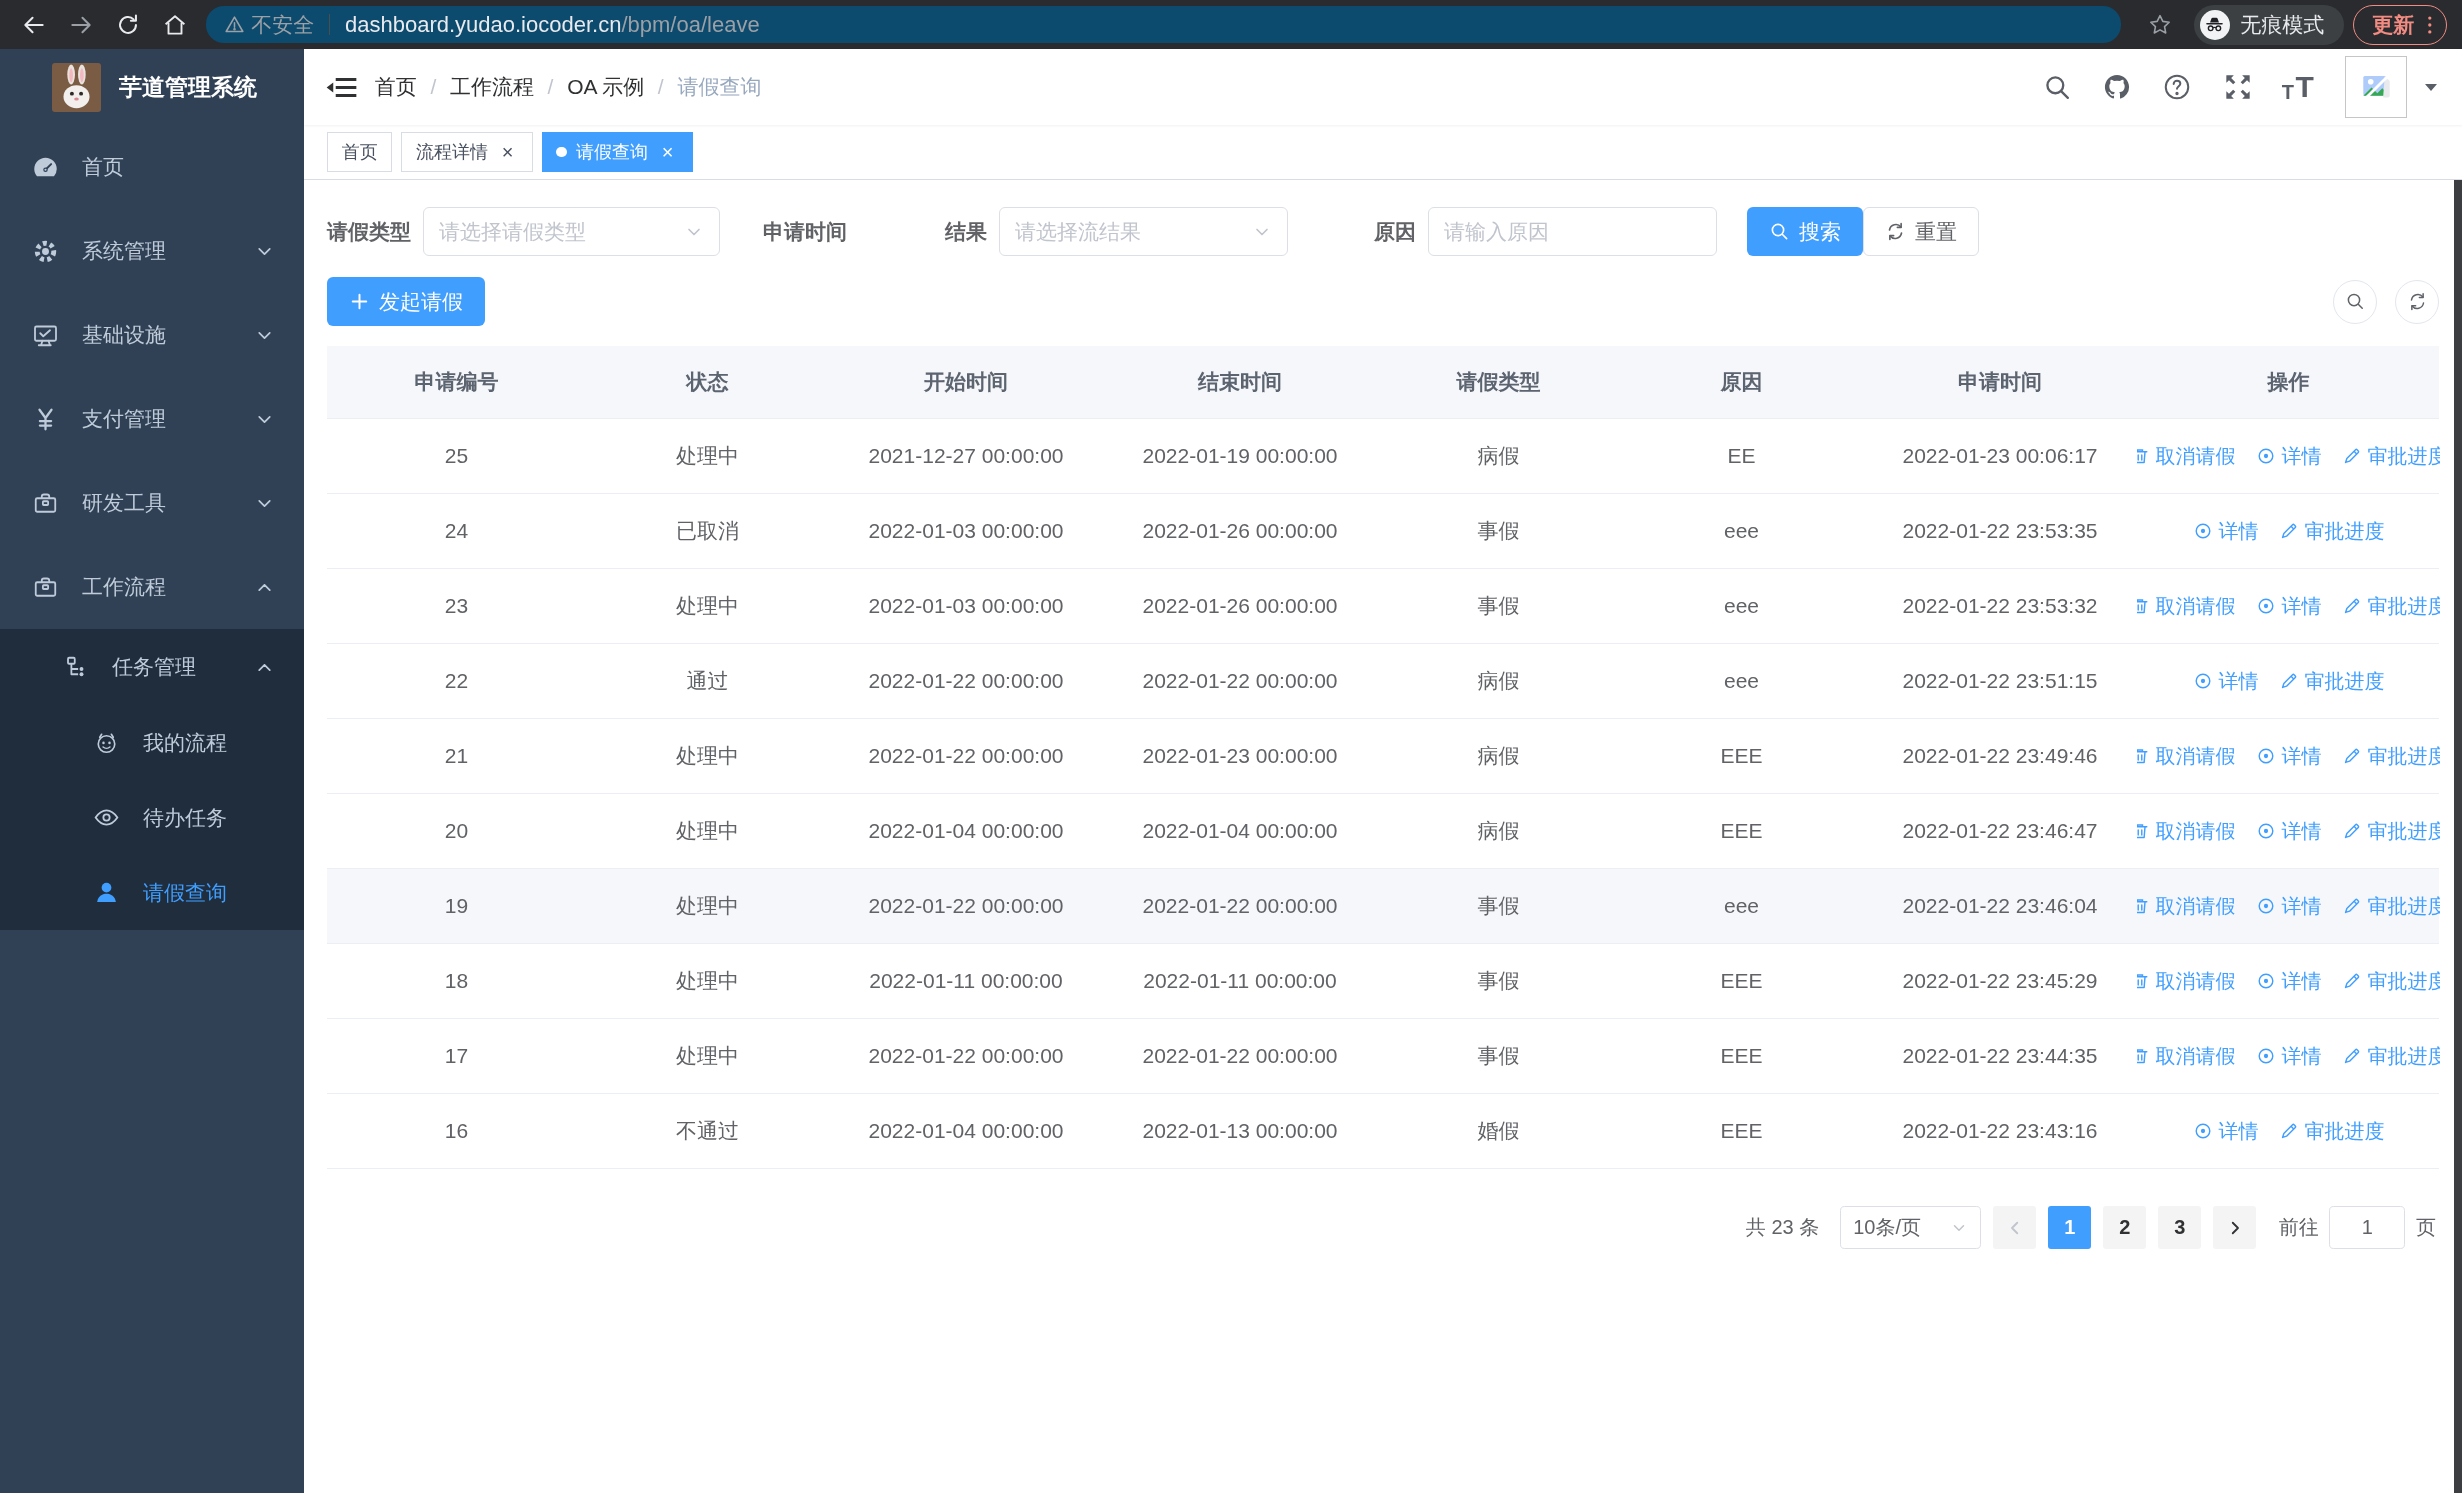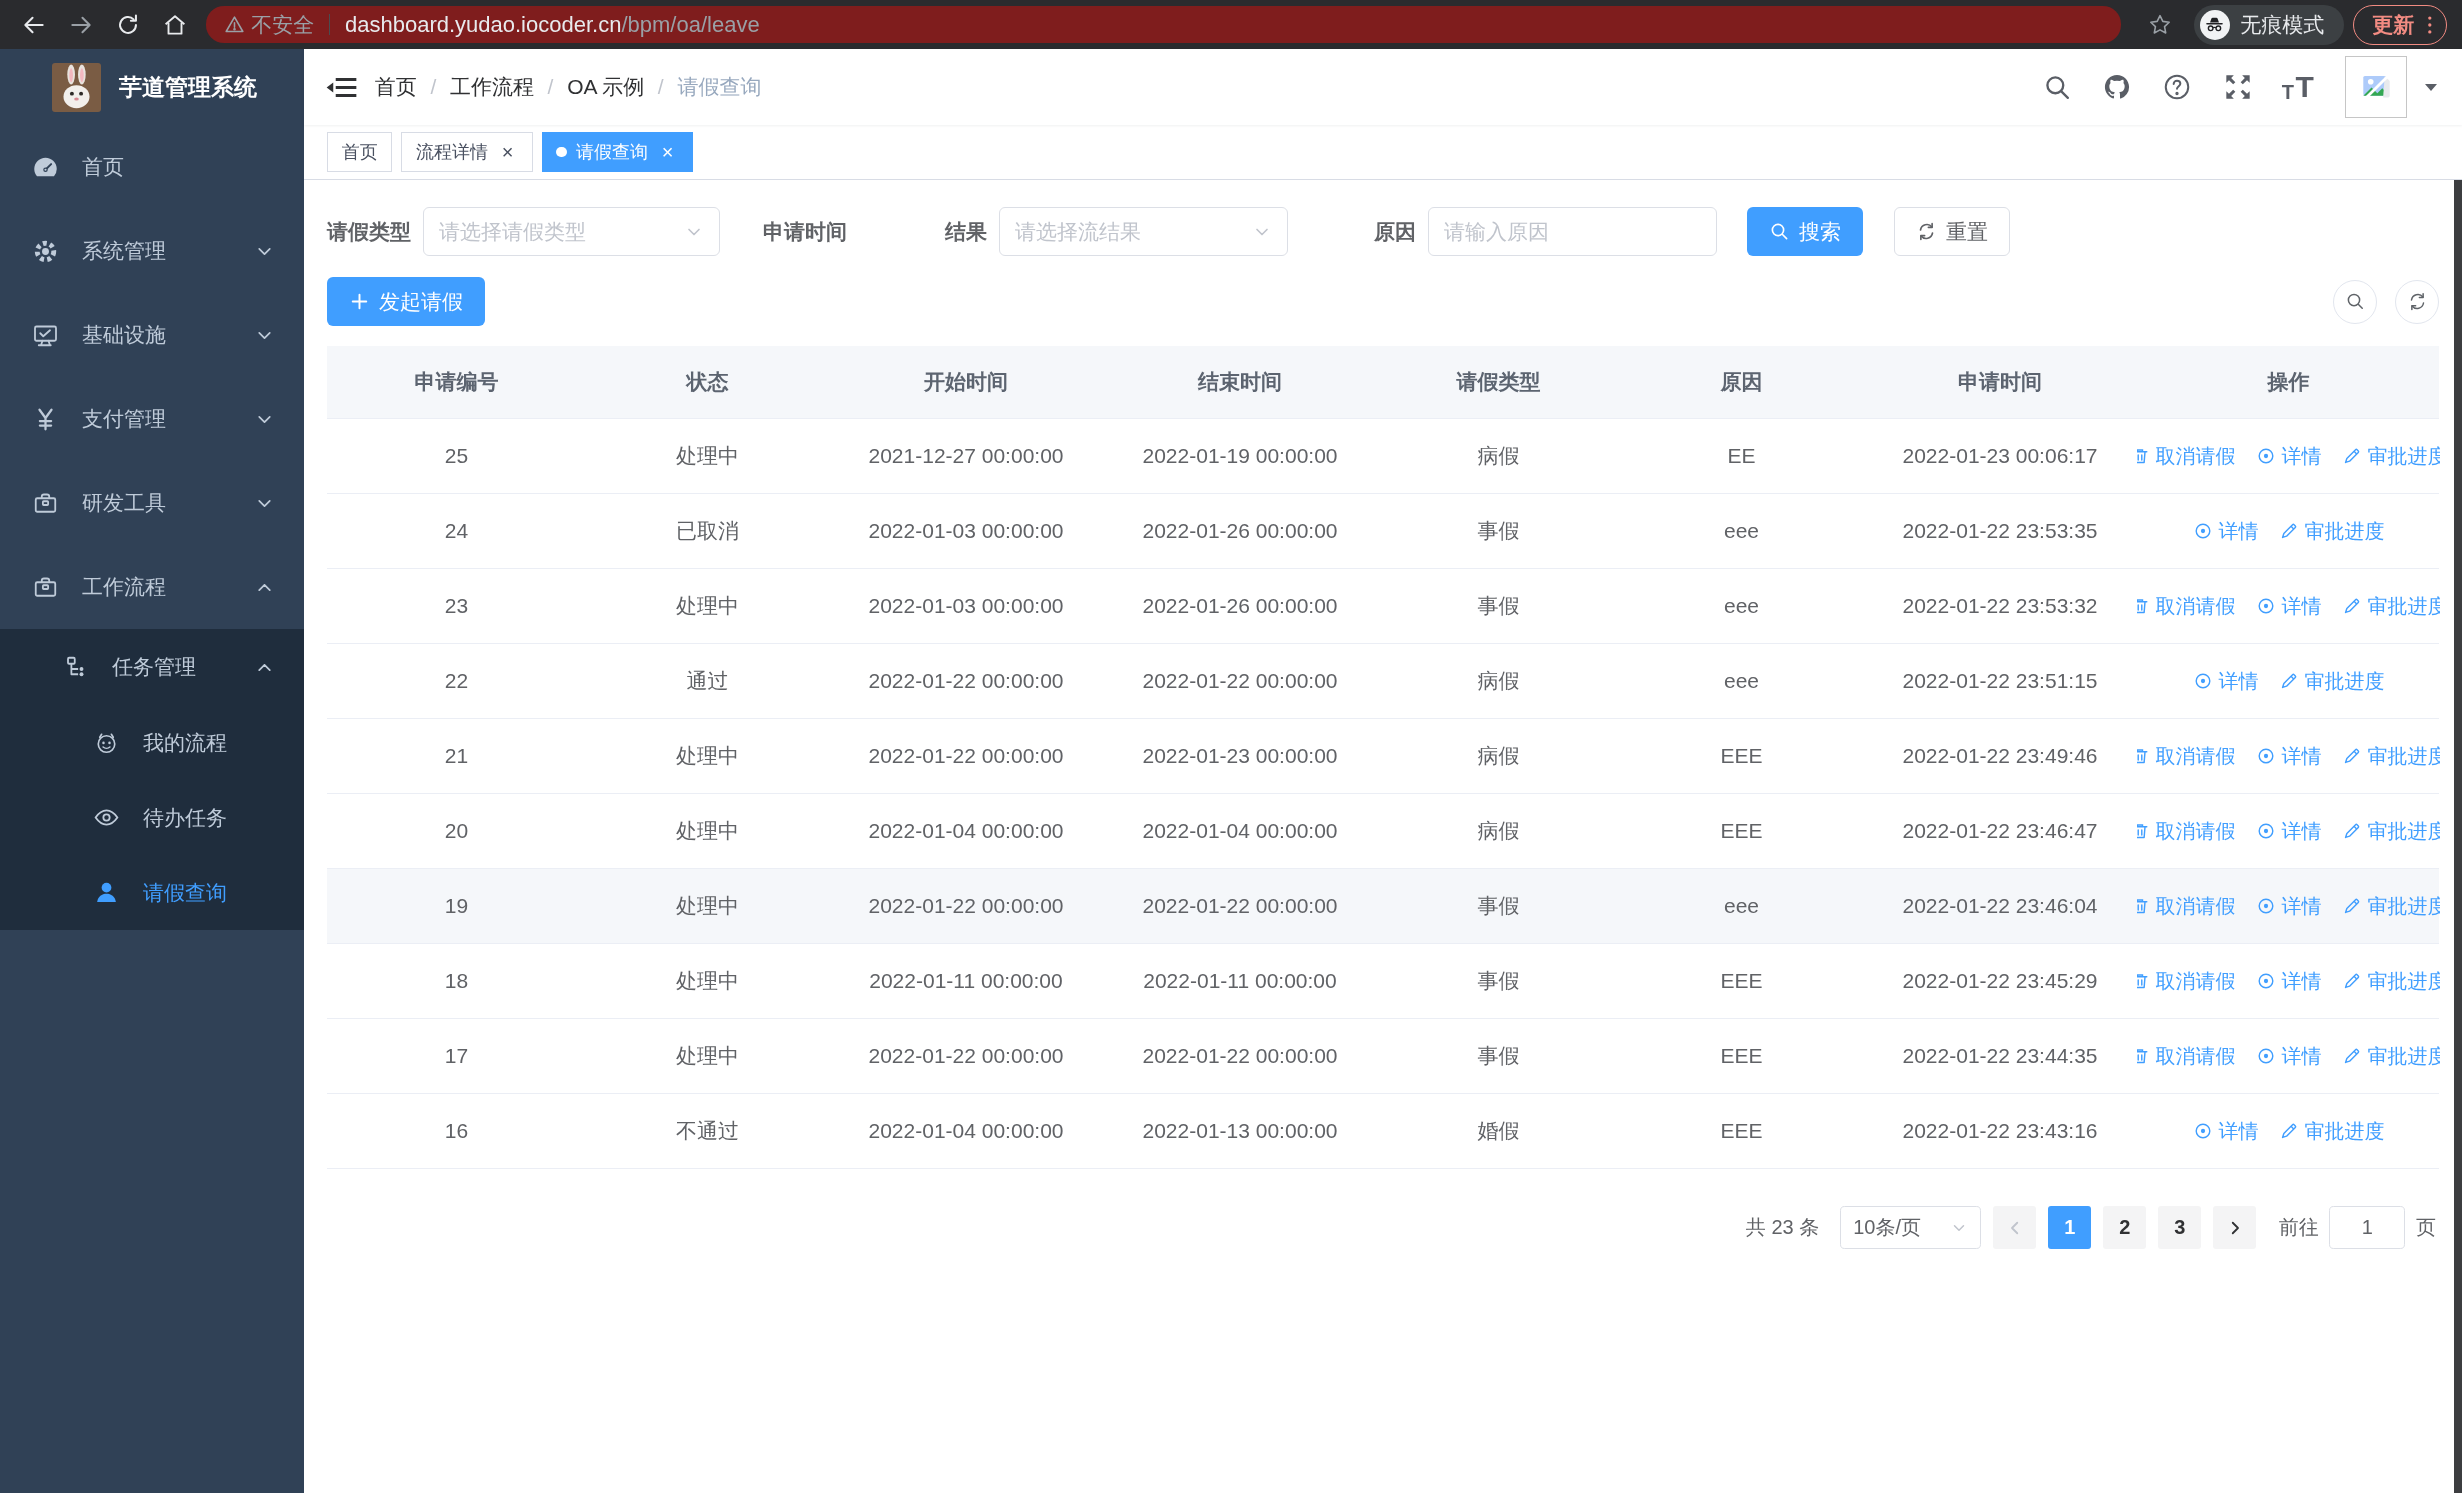--- a/index.html
+++ b/index.html
@@ -5,21 +5,21 @@
   * { margin:0; padding:0; box-sizing:border-box; }
   html,body { width:2462px; height:1494px; overflow:hidden;
     font-family:"Liberation Sans","DejaVu Sans",sans-serif; background:#fff; }
   .screen { position:relative; width:2462px; height:1494px; }
 
   
   .browser-bar { height:49px; background:#2a2b2e; display:flex; align-items:center; padding:0 10.6px; }
   .bicon { width:29px; height:29px; display:flex; align-items:center; justify-content:center; color:#e8eaed; margin:0 9px; flex:none; }
   .bicon svg { width:26px; height:26px; }
   .bicon.dim { color:#9aa0a6; }
-  .omnibox { flex:1; height:37px; margin:0 13.7px 0 7.6px; background:#7f1d1d; border-radius:18px; display:flex; align-items:center; padding:0 18px; min-width:0; }
+  .omnibox { flex:1; height:37px; margin:0 13.7px 0 7.6px; background:#0c4a6e; border-radius:18px; display:flex; align-items:center; padding:0 18px; min-width:0; }
   .omni-warn { color:#9aa0a6; display:flex; align-items:center; gap:6px; font-size:21px; }
   .omni-warn svg { width:21px; height:21px; }
   .omni-sep { width:0.8px; height:21px; background:#4a4d51; margin:0 15px; }
   .omni-url { font-size:22px; color:#e8eaed; white-space:nowrap; }
   .omni-url .path { color:#9aa0a6; }
   .star { color:#9aa0a6; margin:0 10.6px; }
   .incog-pill { height:40px; background:#3c4043; border-radius:20px; display:flex; align-items:center; gap:10.6px; padding:0 20px 0 6px; margin:0 9px; flex:none; }
   .incog-ava { width:30px; height:30px; border-radius:50%; background:#f1f3f4; color:#202124; display:flex; align-items:center; justify-content:center; }
   .incog-ava svg { width:23px; height:23px; }
   .incog-label { color:#e8eaed; font-size:21px; white-space:nowrap; }
@@ -89,21 +89,21 @@
   .w390 { width:297px; } .w470 { width:357px; } .w380 { width:289px; }
   .daterange { gap:13.7px; justify-content:center; }
   .daterange .cal { width:23px; height:23px; color:#c0c4cc; flex:none; display:flex; }
   .daterange .cal svg { width:23px; height:23px; }
   .reason-input { width:289px; height:49px; border:1.5px solid #dcdfe6; border-radius:6px; font-size:21px; color:#606266; padding:0 15px; outline:none; }
   .reason-input::placeholder { color:#c0c4cc; }
   .btn { height:49px; border-radius:6px; display:inline-flex; align-items:center; justify-content:center; gap:9px; font-size:21px; padding:0 21px; cursor:pointer; border:1.5px solid transparent; white-space:nowrap; }
   .btn svg { width:21px; height:21px; }
   .btn.primary { background:#409eff; color:#fff; }
   .btn.plain { background:#fff; color:#606266; border-color:#dcdfe6; }
-  .ml40 { margin-left:30px; } .ml20 { margin-left:31px; }
+  .ml40 { margin-left:30px; } .ml20 { margin-left:0; }
 
   .toolbar-row { margin-top:21px; display:flex; align-items:center; }
   .toolbar-right { margin-left:auto; display:flex; gap:18px; }
   .circle-btn { width:44px; height:44px; border-radius:50%; border:1.5px solid #e2e6ee; background:#fff; color:#5f6368; display:flex; align-items:center; justify-content:center; cursor:pointer; }
   .circle-btn svg { width:21px; height:21px; }
 
   
   .table { margin-top:20px; width:100%; font-size:21px; color:#606266; }
   .t-row { display:flex; align-items:center; border-bottom:1.5px solid #ebeef5; }
   .t-head { background:#f5f7fa; height:73px; border-bottom:1.5px solid #ebeef5; display:flex; align-items:center; }

